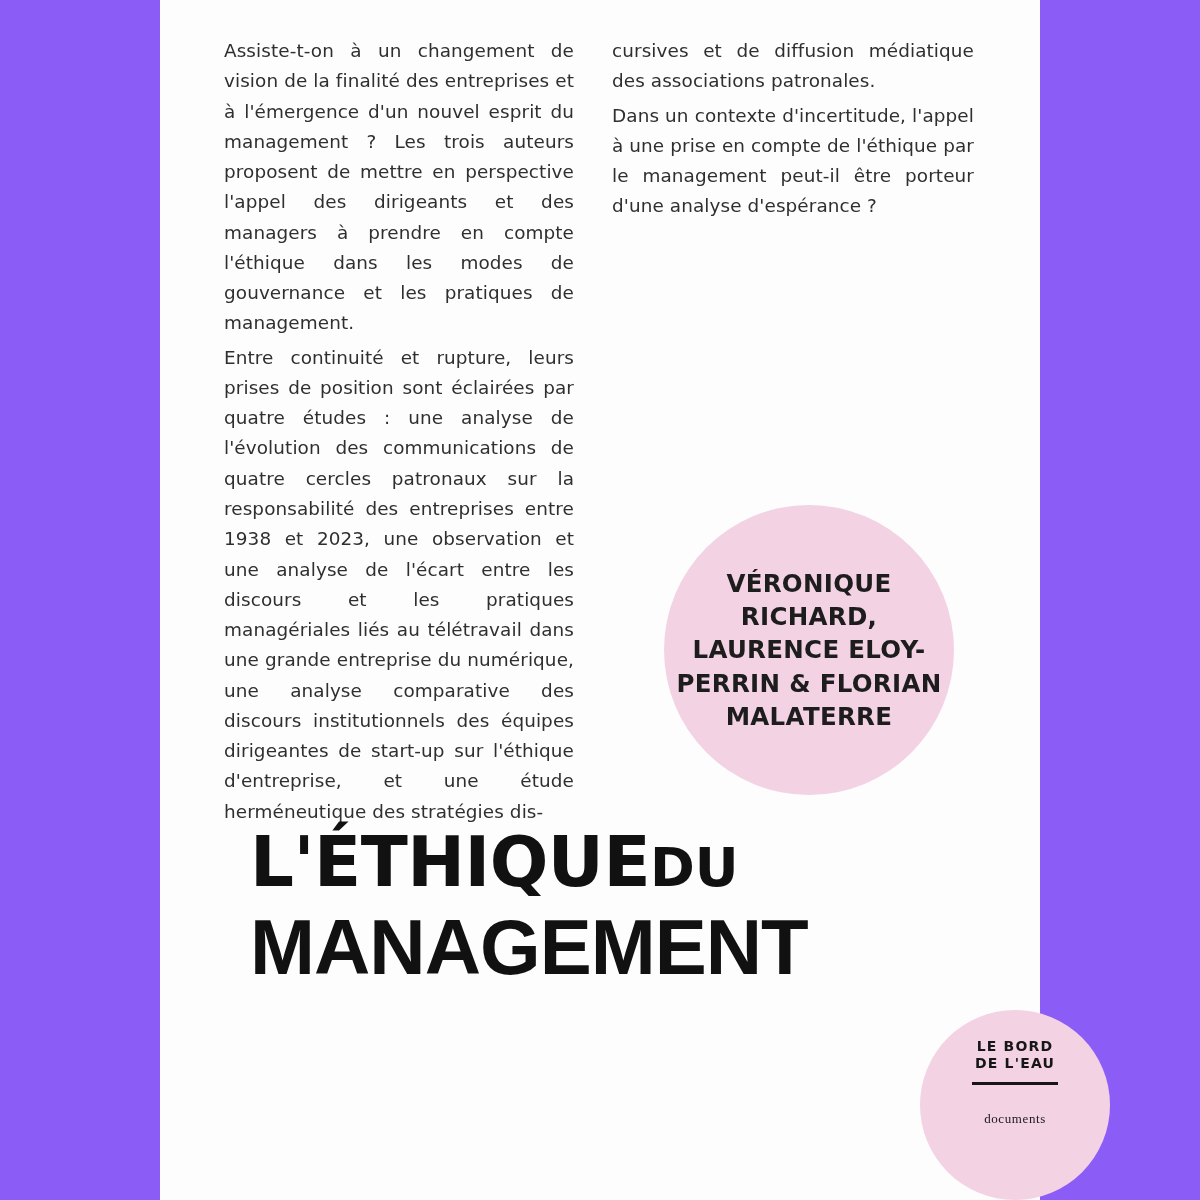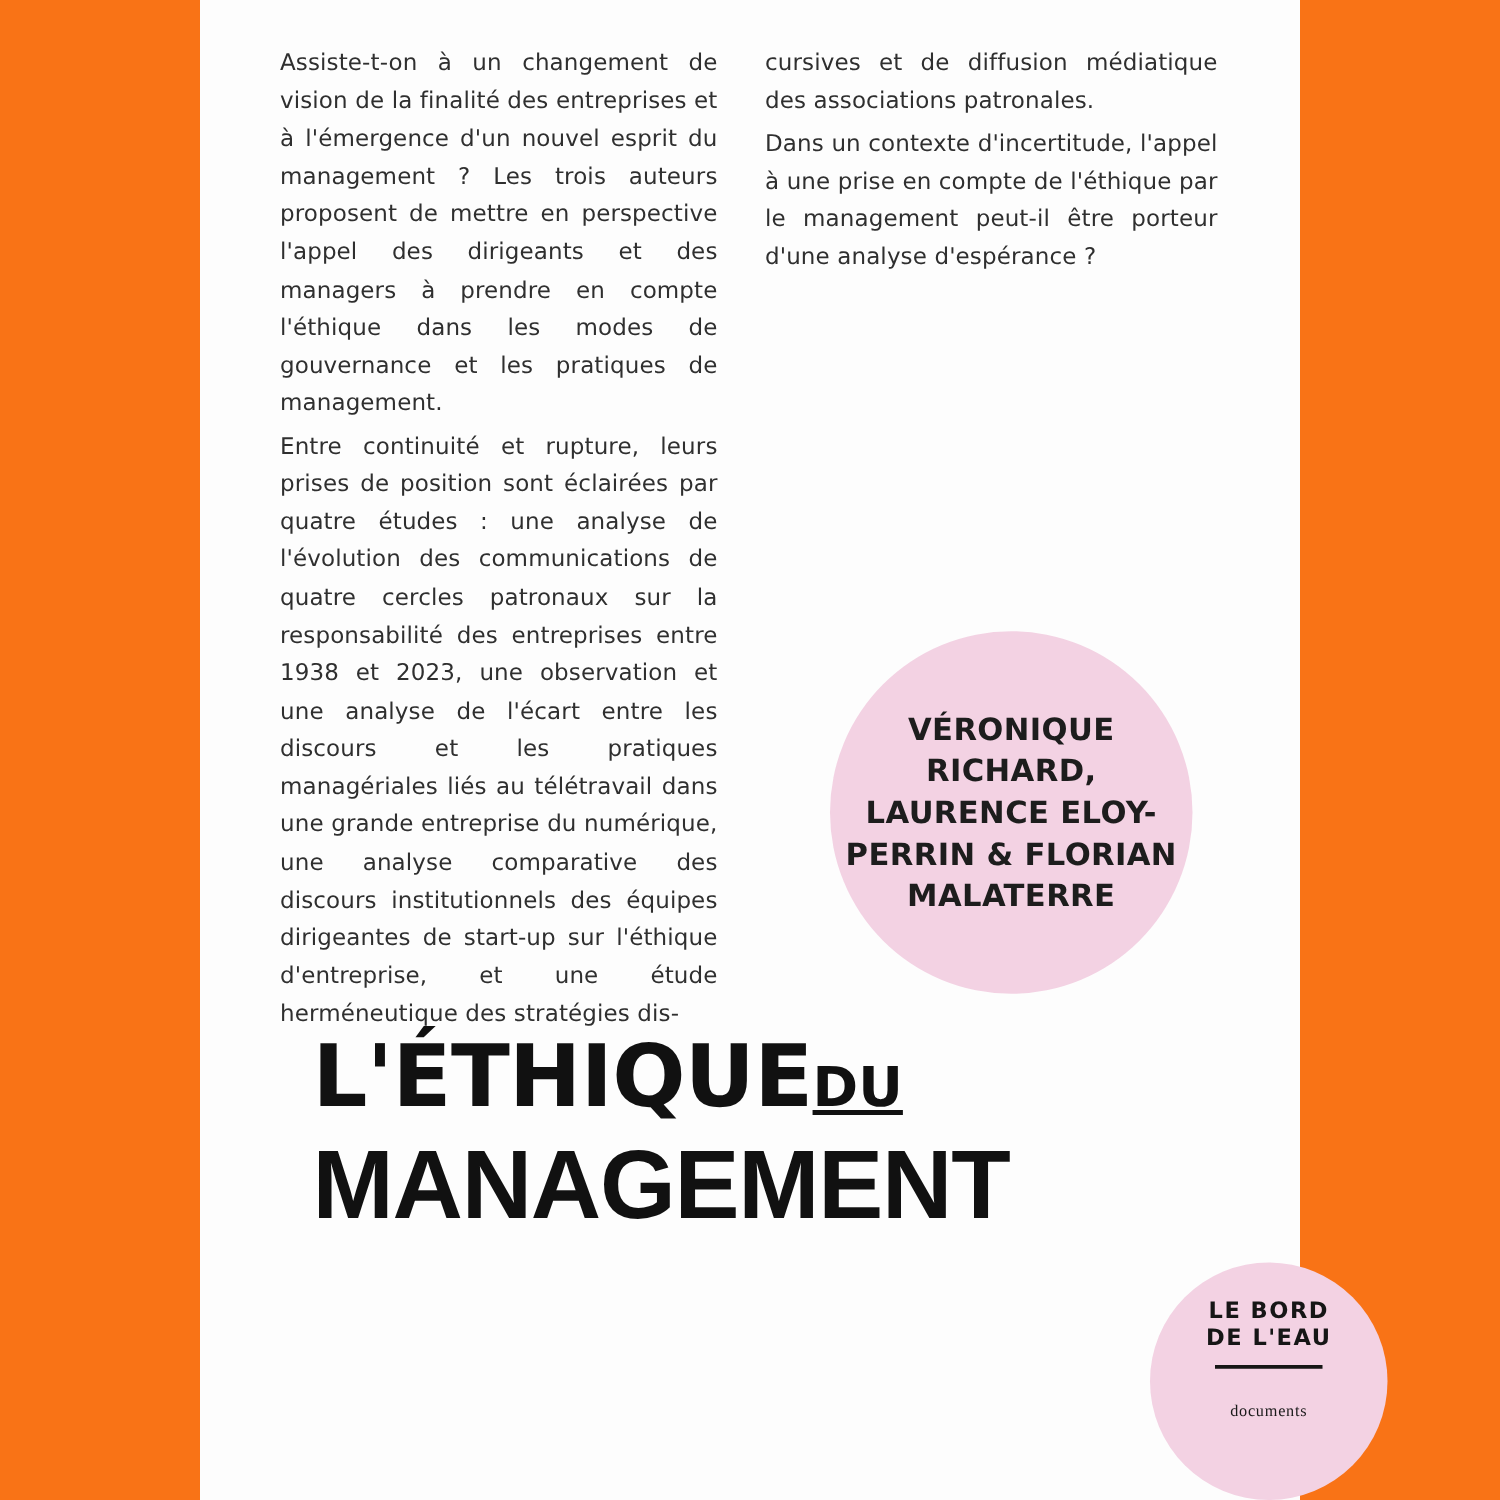--- a/index.html
+++ b/index.html
@@ -16,21 +16,21 @@
     font-family: "Liberation Sans", sans-serif;
     color: #2b2b2b;
   }
 
   
   .cover {
     position: absolute;
     left: 0; top: 0;
     width: 1200px;
     height: 1200px;
-    background: #f97316;
+    background: #8b5cf6;
   }
 
   
   .page-field {
     position: absolute;
     left: 160px;
     top: 0px;
     width: 880px;
     height: 1200px;
     background: #fdfdfd;
@@ -93,23 +93,22 @@
   .title-line1 {
     font-family: "DejaVu Sans", sans-serif;
     font-weight: bold;
     color: #111111;
     font-size: 69px;
     line-height: 1.0;
     letter-spacing: -0.5px;
     white-space: nowrap;
   }
   .title-line1 .small {
-    font-size: 44px;
+    font-size: 54px;
     letter-spacing: 0px;
-    text-decoration: underline;
   }
   .title-line2 {
     font-family: Liberation Sans, sans-serif;
     font-weight: bold;
     color: #111111;
     font-size: 78px;
     line-height: 1.08;
     letter-spacing: -1px;
     margin-top: 8px;
     white-space: nowrap;
@@ -137,21 +136,21 @@
   }
   .publisher-inner {
     position: absolute;
     left: 0; top: 28px;
     width: 190px;
     text-align: center;
   }
   .pub-line {
     font-family: "DejaVu Sans", sans-serif;
     font-weight: bold;
-    font-size: 18px;
+    font-size: 14px;
     letter-spacing: 1.2px;
     color: #161616;
     line-height: 1.22;
   }
   .pub-rule {
     width: 86px;
     height: 3px;
     background: #161616;
     margin: 10px auto 0 auto;
   }

